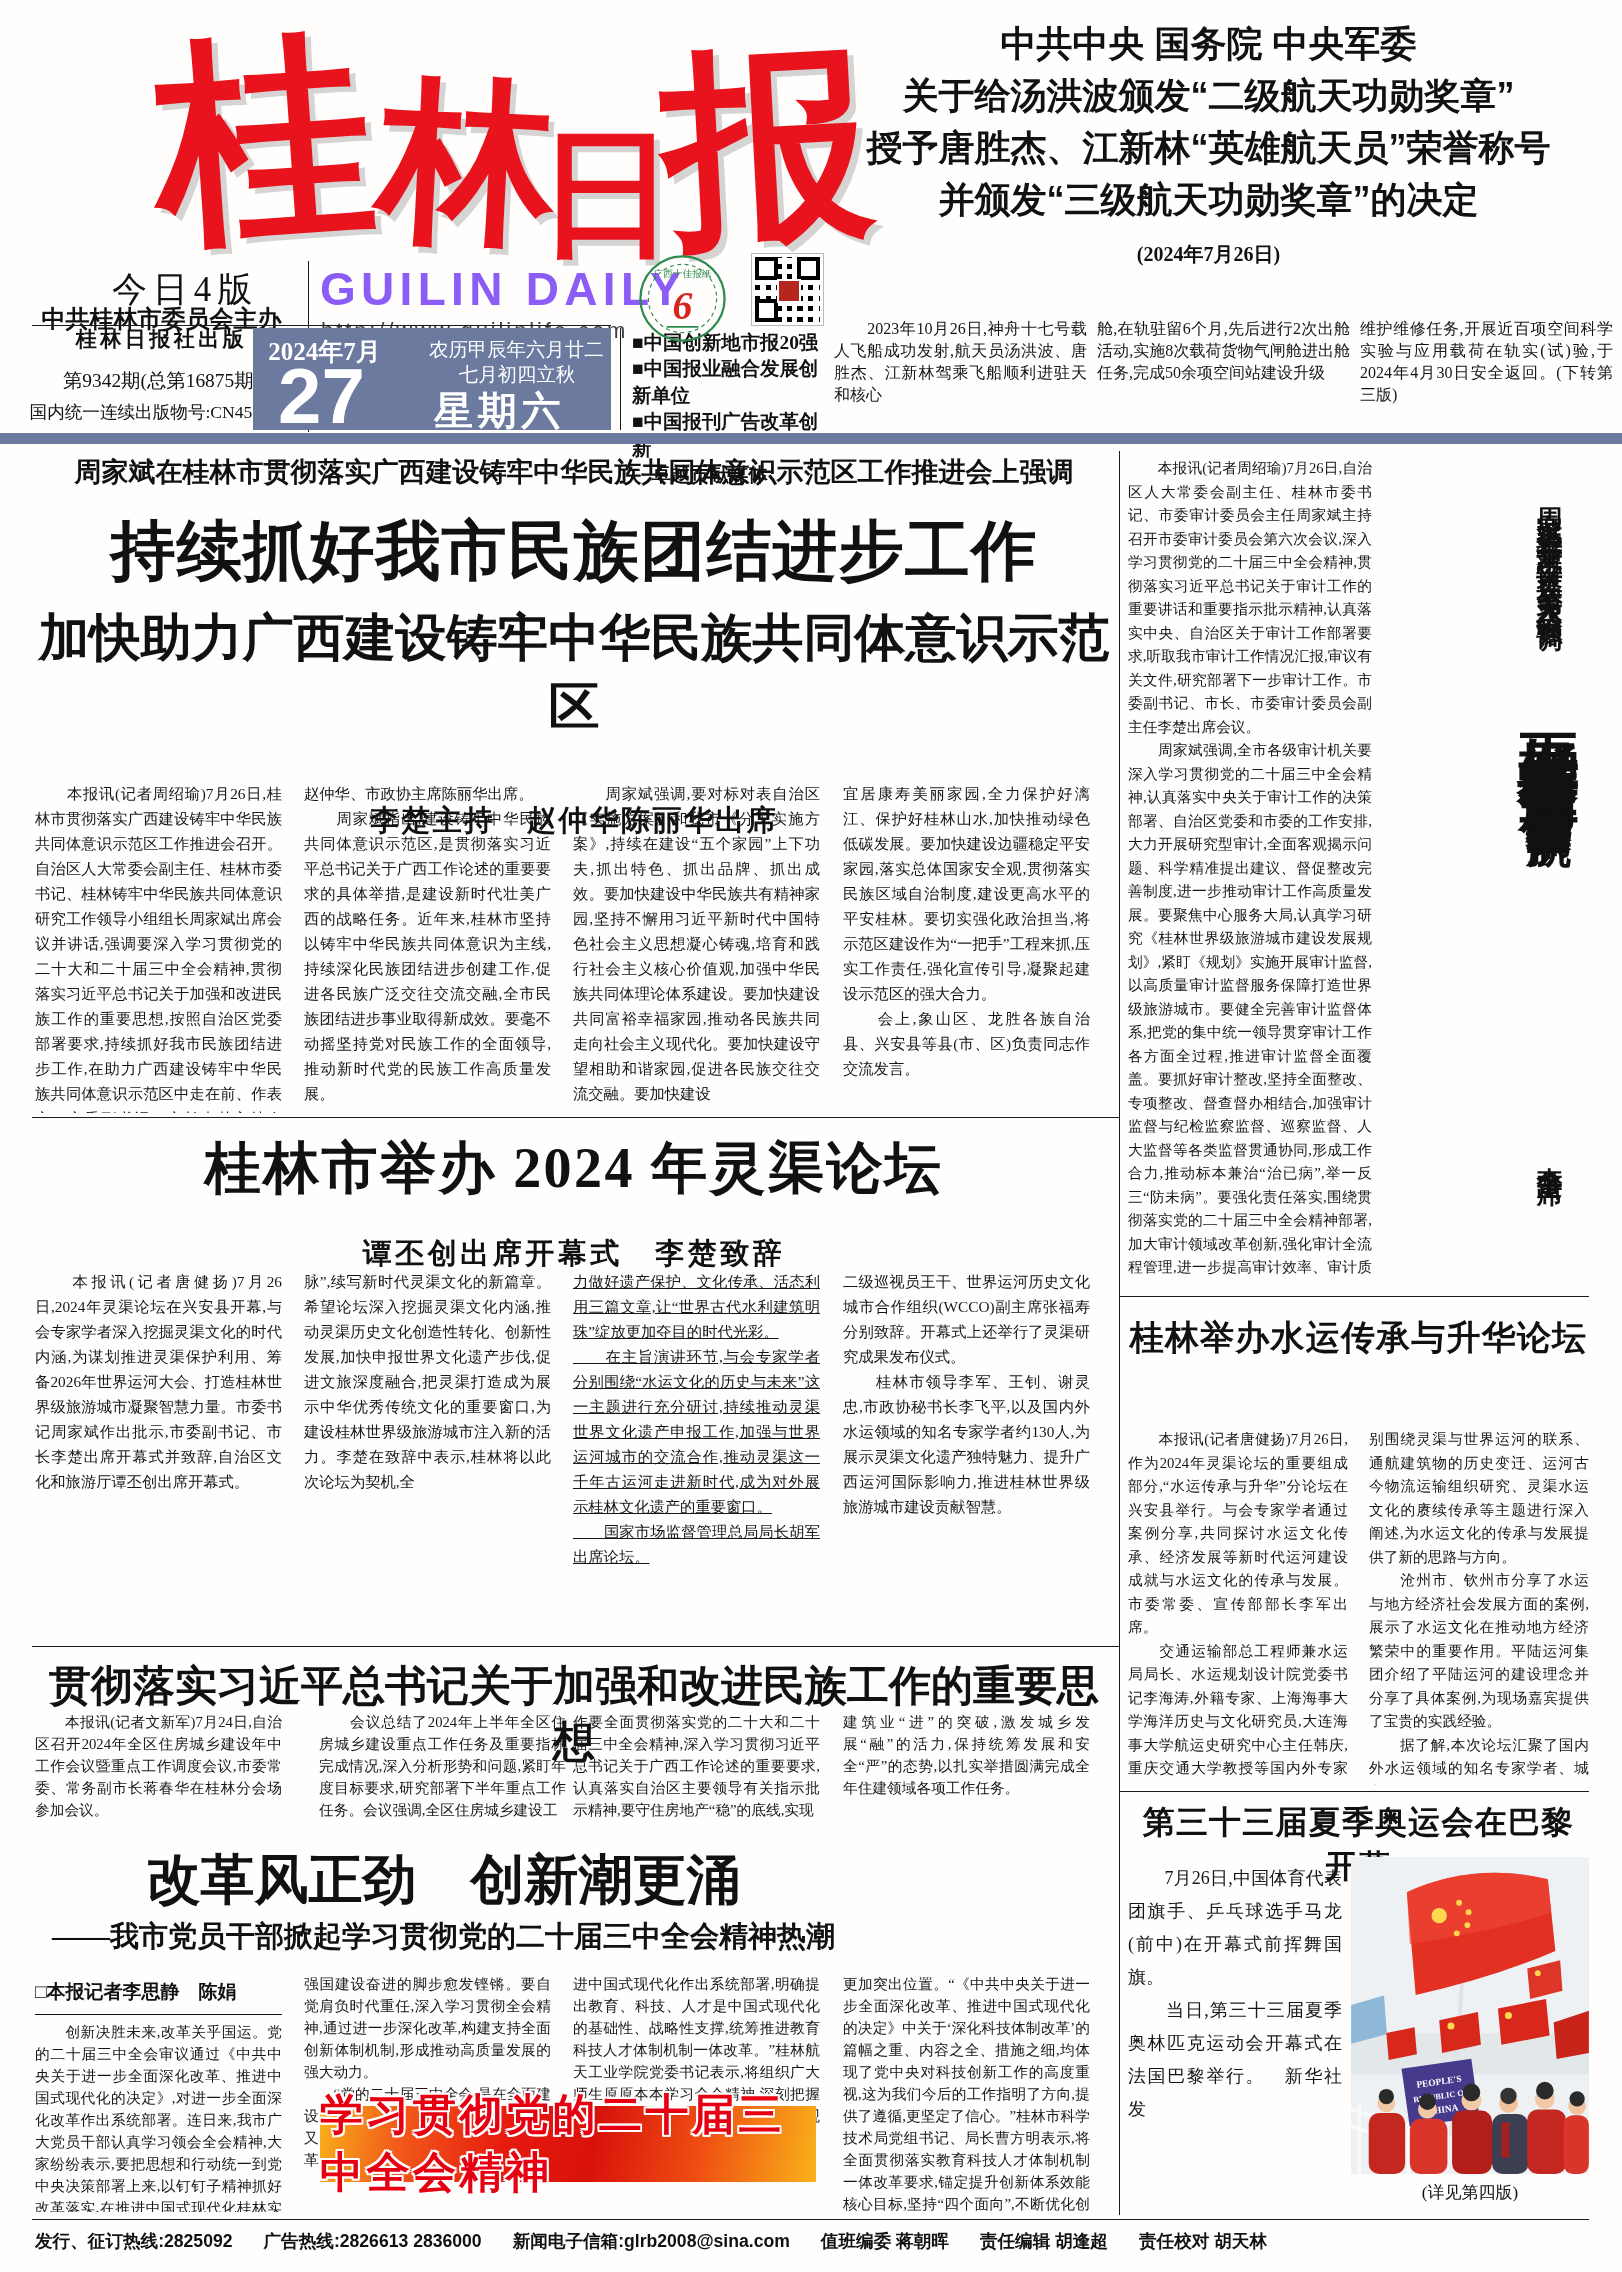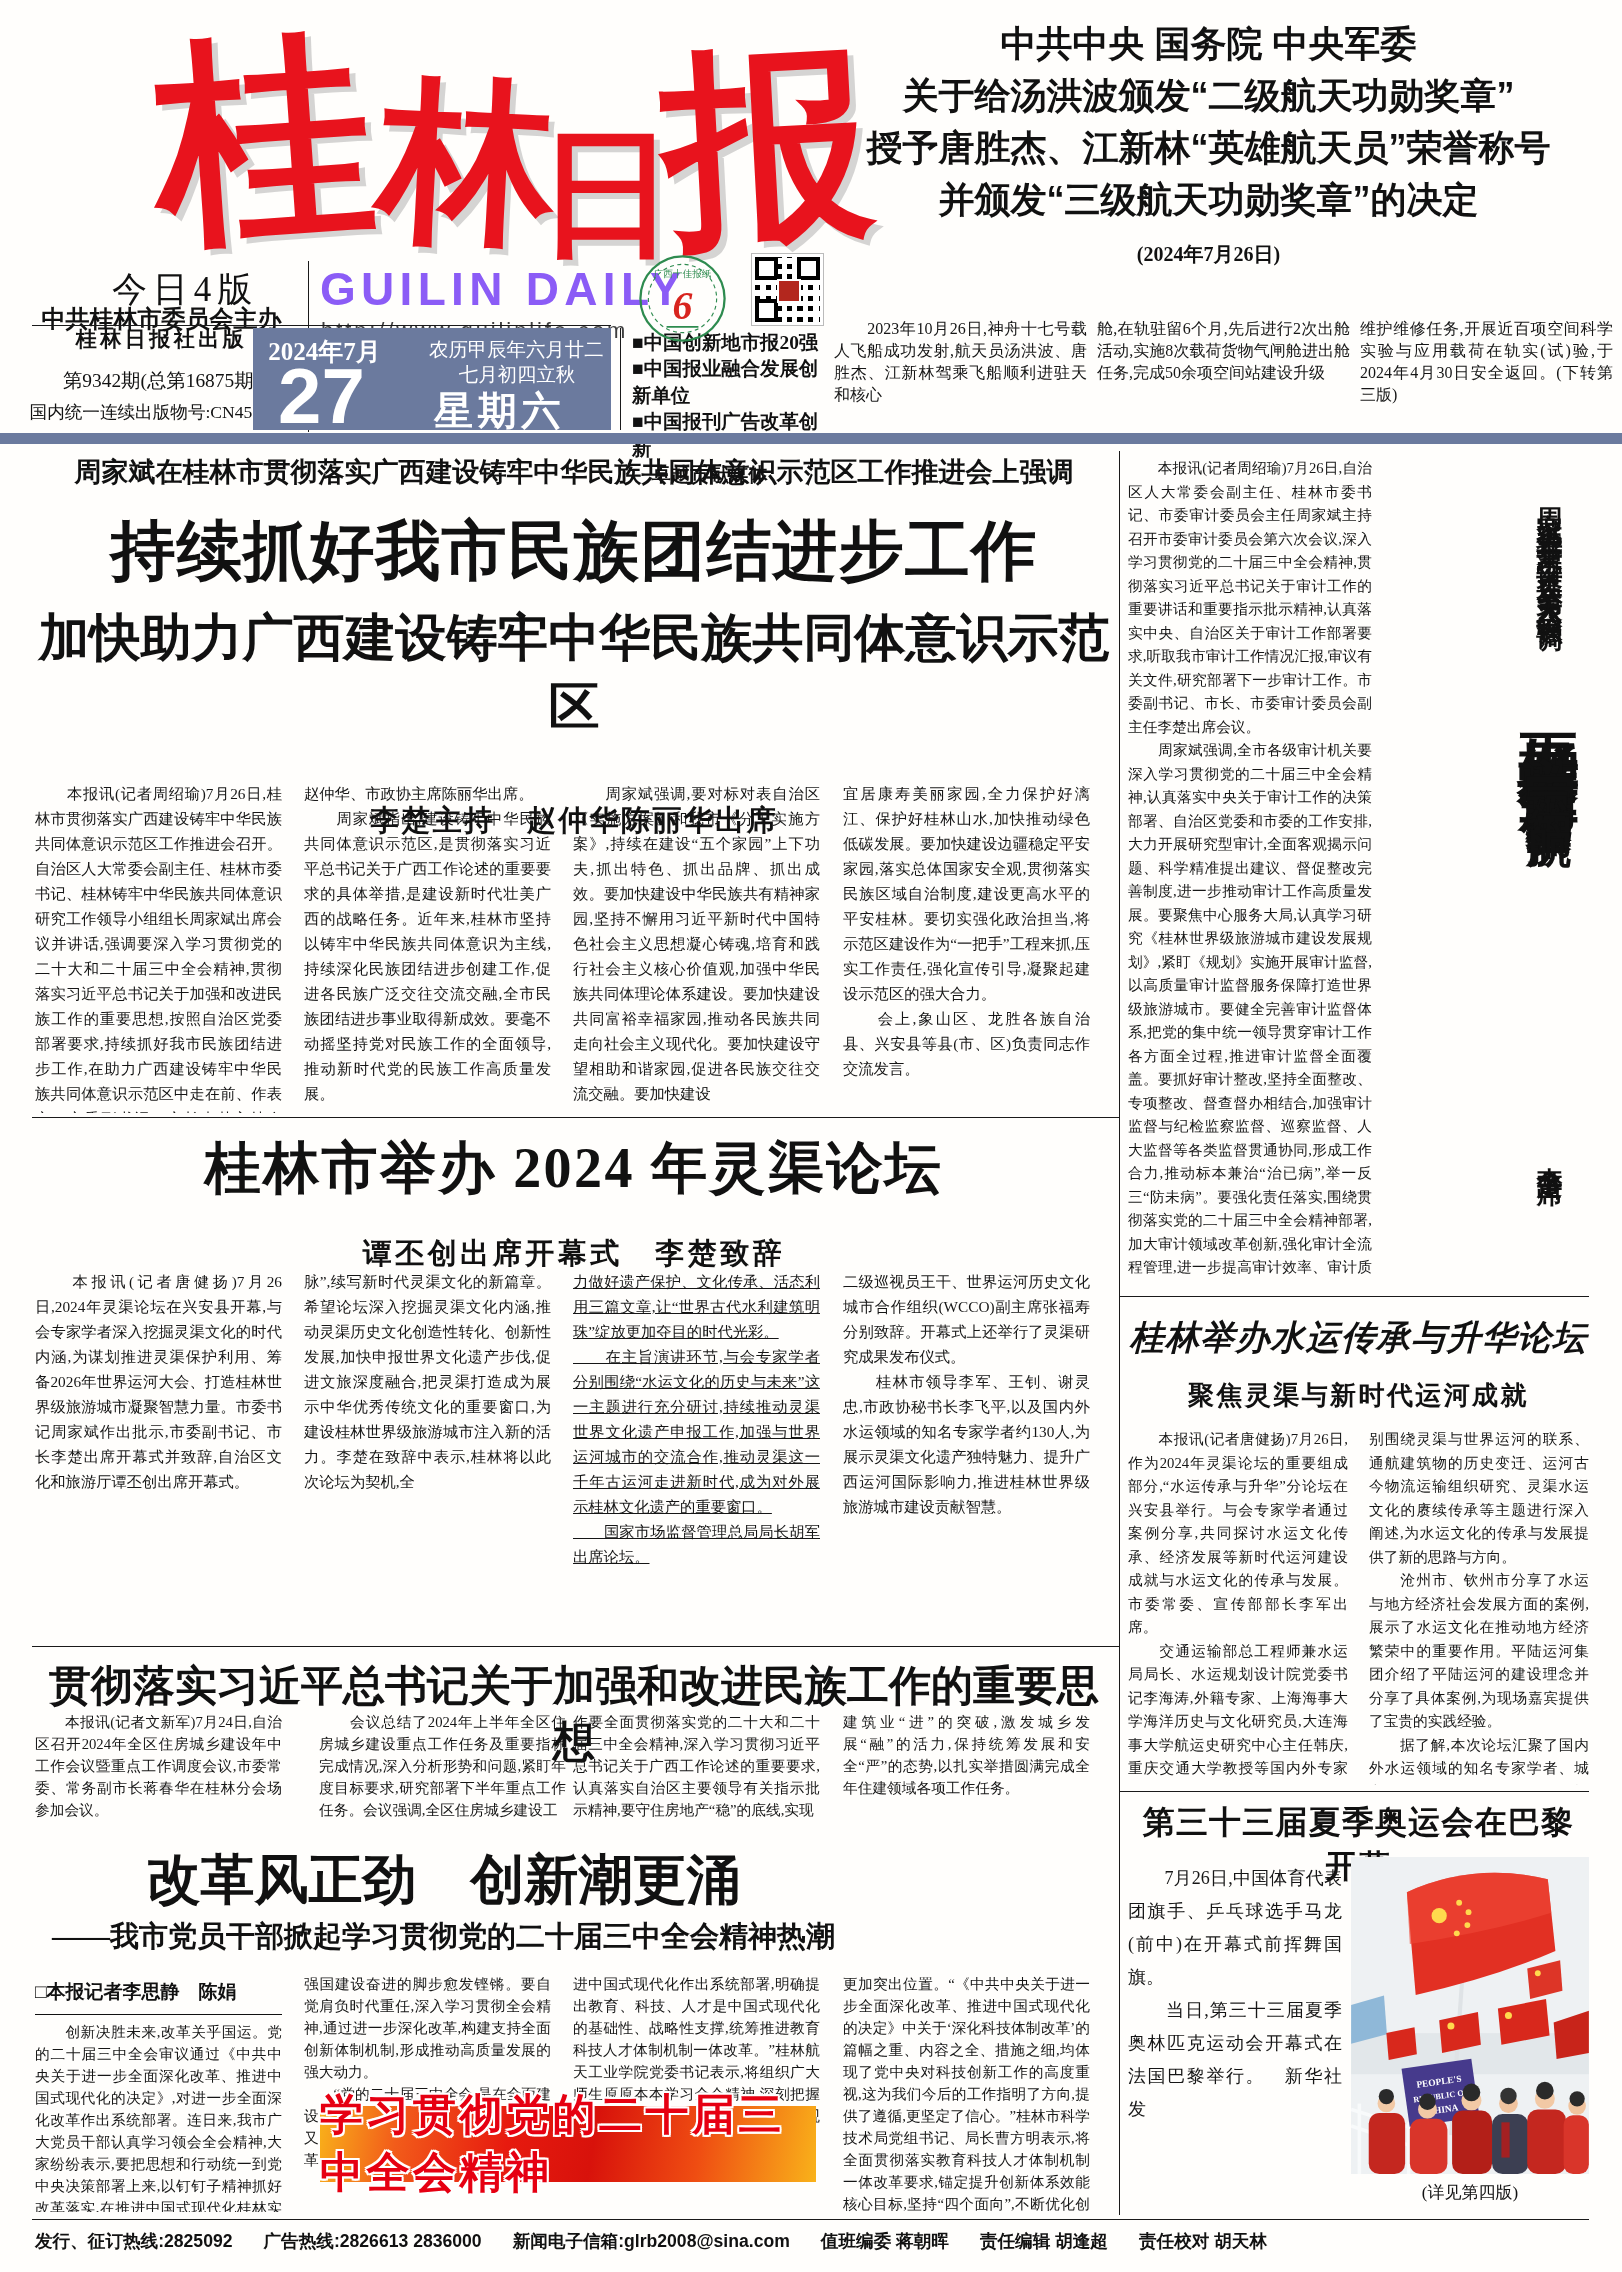--- a/index.html
+++ b/index.html
@@ -133,22 +133,21 @@
   <div class="col" style="left:35px;top:1269px;width:247px;height:375px;font-size:15.3px;line-height:25px;">　　本报讯(记者唐健扬)7月26日,2024年灵渠论坛在兴安县开幕,与会专家学者深入挖掘灵渠文化的时代内涵,为谋划推进灵渠保护利用、筹备2026年世界运河大会、打造桂林世界级旅游城市凝聚智慧力量。市委书记周家斌作出批示,市委副书记、市长李楚出席开幕式并致辞,自治区文化和旅游厅谭丕创出席开幕式。</div>
   <div class="col" style="left:304px;top:1269px;width:247px;height:375px;font-size:15.3px;line-height:25px;">脉”,续写新时代灵渠文化的新篇章。希望论坛深入挖掘灵渠文化内涵,推动灵渠历史文化创造性转化、创新性发展,加快申报世界文化遗产步伐,促进文旅深度融合,把灵渠打造成为展示中华优秀传统文化的重要窗口,为建设桂林世界级旅游城市注入新的活力。李楚在致辞中表示,桂林将以此次论坛为契机,全</div>
   <div class="col" style="left:573px;top:1269px;width:247px;height:375px;font-size:15.3px;line-height:25px;text-decoration:underline;">力做好遗产保护、文化传承、活态利用三篇文章,让“世界古代水利建筑明珠”绽放更加夺目的时代光彩。
 　　在主旨演讲环节,与会专家学者分别围绕“水运文化的历史与未来”这一主题进行充分研讨,持续推动灵渠世界文化遗产申报工作,加强与世界运河城市的交流合作,推动灵渠这一千年古运河走进新时代,成为对外展示桂林文化遗产的重要窗口。
 　　国家市场监督管理总局局长胡军出席论坛。</div>
   <div class="col" style="left:843px;top:1269px;width:247px;height:375px;font-size:15.3px;line-height:25px;">二级巡视员王干、世界运河历史文化城市合作组织(WCCO)副主席张福寿分别致辞。开幕式上还举行了灵渠研究成果发布仪式。
 　　桂林市领导李军、王钊、谢灵忠,市政协秘书长李飞平,以及国内外水运领域的知名专家学者约130人,为展示灵渠文化遗产独特魅力、提升广西运河国际影响力,推进桂林世界级旅游城市建设贡献智慧。</div>
 
   <div class="rule-h" style="left:1119px;top:1296px;width:470px;height:0.6px;"></div>
   <div class="abs" style="left:1128px;top:1315px;width:461px;">
-    <div class="ser blk ctr" style="font-size:34px;letter-spacing:1.2px;font-style:italic;">桂林举办水运传承与升华论坛</div>
-    <div class="ser bold ctr" style="margin-top:16.5px;font-size:26px;letter-spacing:2.4px;">聚焦灵渠与新时代运河成就</div>
+    <div class="ser blk ctr" style="font-size:34px;letter-spacing:1.2px;">桂林举办水运传承与升华论坛</div>
   </div>
   <div class="col" style="left:1128px;top:1428px;width:220px;height:357px;font-size:14.7px;line-height:23.5px;">　　本报讯(记者唐健扬)7月26日,作为2024年灵渠论坛的重要组成部分,“水运传承与升华”分论坛在兴安县举行。与会专家学者通过案例分享,共同探讨水运文化传承、经济发展等新时代运河建设成就与水运文化的传承与发展。市委常委、宣传部部长李军出席。
 　　交通运输部总工程师兼水运局局长、水运规划设计院党委书记李海涛,外籍专家、上海海事大学海洋历史与文化研究员,大连海事大学航运史研究中心主任韩庆,重庆交通大学教授等国内外专家学者,分</div>
   <div class="col" style="left:1369px;top:1428px;width:220px;height:357px;font-size:14.7px;line-height:23.5px;">别围绕灵渠与世界运河的联系、通航建筑物的历史变迁、运河古今物流运输组织研究、灵渠水运文化的赓续传承等主题进行深入阐述,为水运文化的传承与发展提供了新的思路与方向。
 　　沧州市、钦州市分享了水运与地方经济社会发展方面的案例,展示了水运文化在推动地方经济繁荣中的重要作用。平陆运河集团介绍了平陆运河的建设理念并分享了具体案例,为现场嘉宾提供了宝贵的实践经验。
 　　据了解,本次论坛汇聚了国内外水运领域的知名专家学者、城市及企业代表约130人,为展示灵渠文化遗产独特魅力,提升广西运河国际影响力,推进桂林世界级旅游城市建设贡献智慧。</div>
 
   <div class="rule-h" style="left:32px;top:1646px;width:1087px;height:0.6px;"></div>
   <div class="abs san blk ctr" style="left:32px;top:1658px;width:1084px;font-size:42px;">贯彻落实习近平总书记关于加强和改进民族工作的重要思想</div>
   <div class="col" style="left:35px;top:1711px;width:247px;height:132px;font-size:14.7px;line-height:22px;">　　本报讯(记者文新军)7月24日,自治区召开2024年全区住房城乡建设年中工作会议暨重点工作调度会议,市委常委、常务副市长蒋春华在桂林分会场参加会议。</div>

